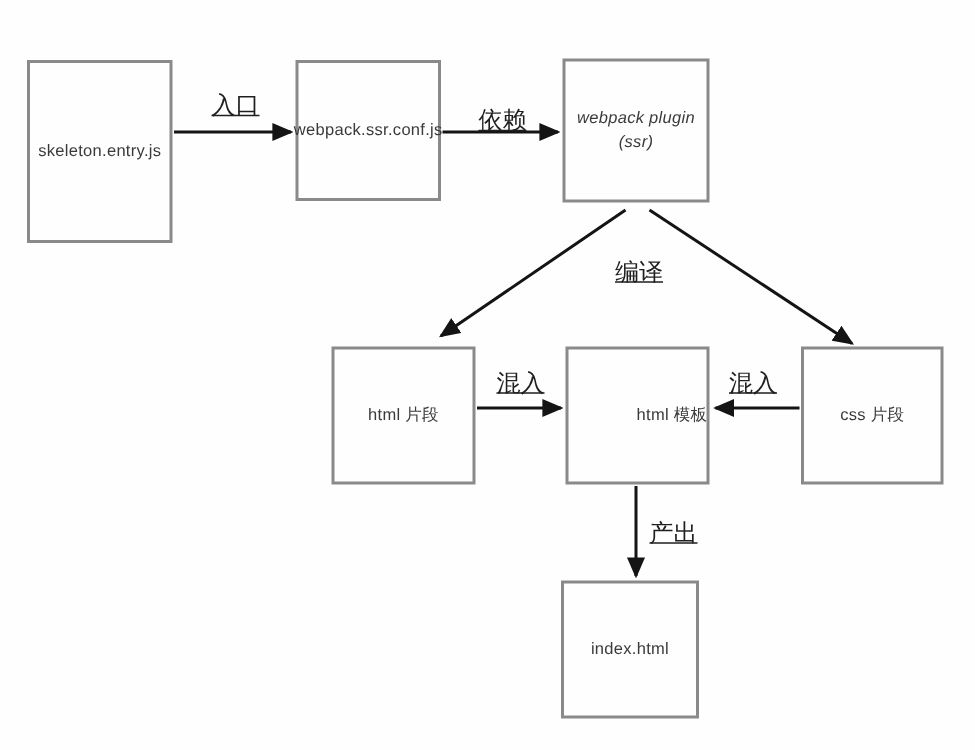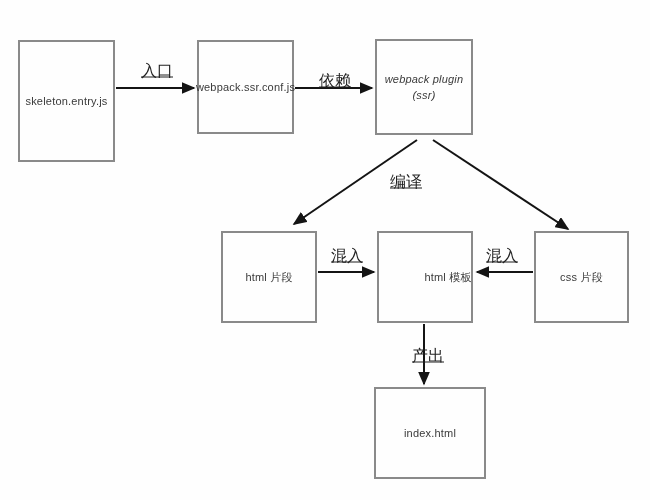--- a/index.html
+++ b/index.html
@@ -53,29 +53,29 @@
     stroke-width: 2;
   }
 
   
   #node-skeleton-entry   { left: 18px;  top: 40px;  width: 97px; height: 122px; }
   #node-webpack-ssr-conf { left: 197px; top: 40px;  width: 97px; height: 94px; font-size: 11px; }
   #node-webpack-plugin   { left: 375px; top: 39px;  width: 98px; height: 96px; font-style: italic; }
   #node-html-fragment    { left: 221px; top: 231px; width: 96px; height: 92px; text-align: right; }
   #node-html-template    { left: 377px; top: 231px; width: 96px; height: 92px; padding-left: 46px; }
   #node-css-fragment     { left: 534px; top: 231px; width: 95px; height: 92px; }
-  #node-index-html       { left: 374px; top: 387px; width: 112px; height: 92px; }
+  #node-index-html       { left: 374px; top: 387px; width: 92px; height: 92px; }
 
   
   #label-entry      { left: 157px; top: 71px; }
   #label-dependency { left: 335px; top: 81px; }
-  #label-compile    { left: 406px; top: 182px; }
+  #label-compile    { left: 426px; top: 182px; }
   #label-mixin-left { left: 347px; top: 256px; }
   #label-mixin-right{ left: 502px; top: 256px; }
-  #label-output     { left: 428px; top: 356px; }
+  #label-output     { left: 449px; top: 356px; }
 </style>
 </head>
 <body>
 
 <div id="canvas">
 
   <svg id="edges-svg" viewBox="0 0 650 500">
     <defs>
       <marker id="arrowhead" markerWidth="7" markerHeight="6" refX="6.2" refY="3" orient="auto">
         <path d="M0,0 L7,3 L0,6 Z" fill="#141414"></path>

